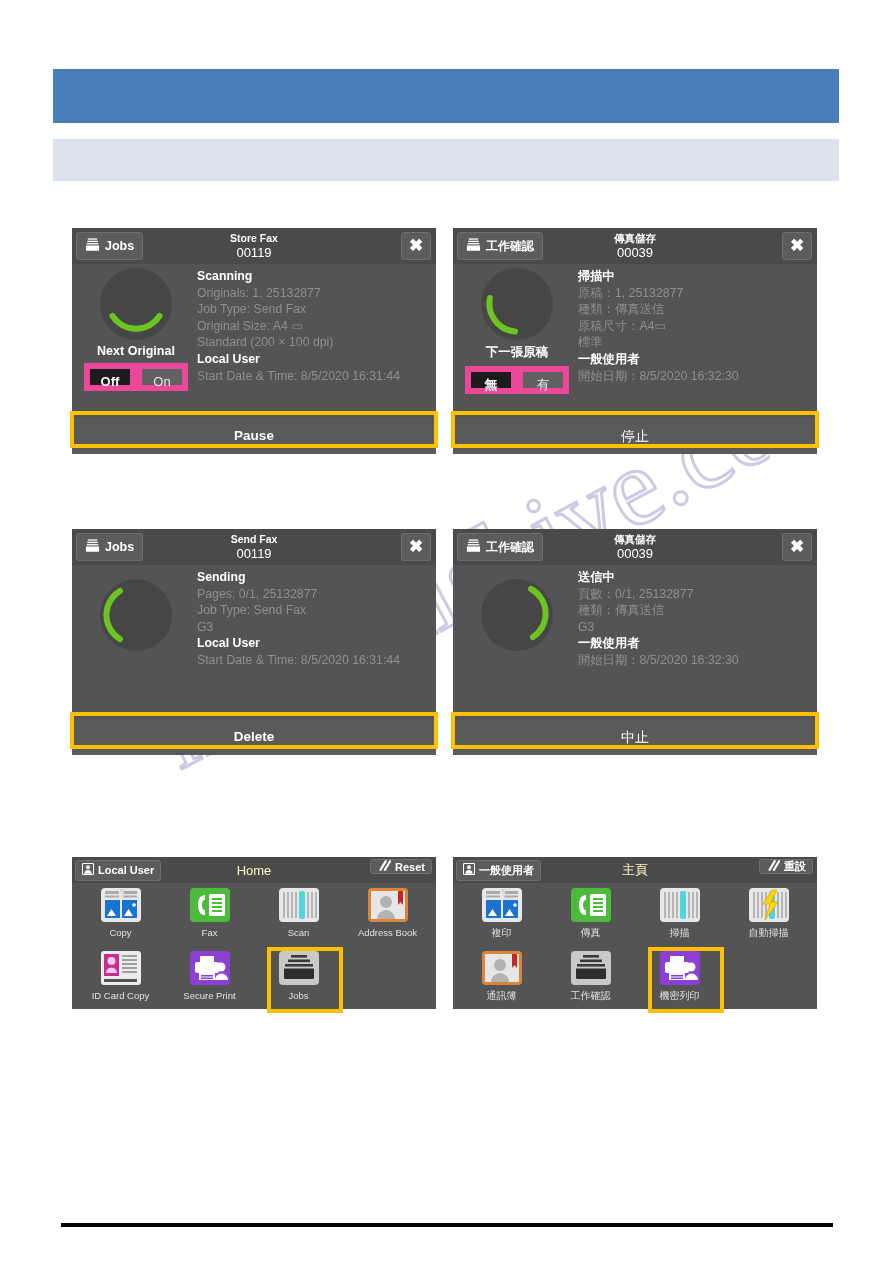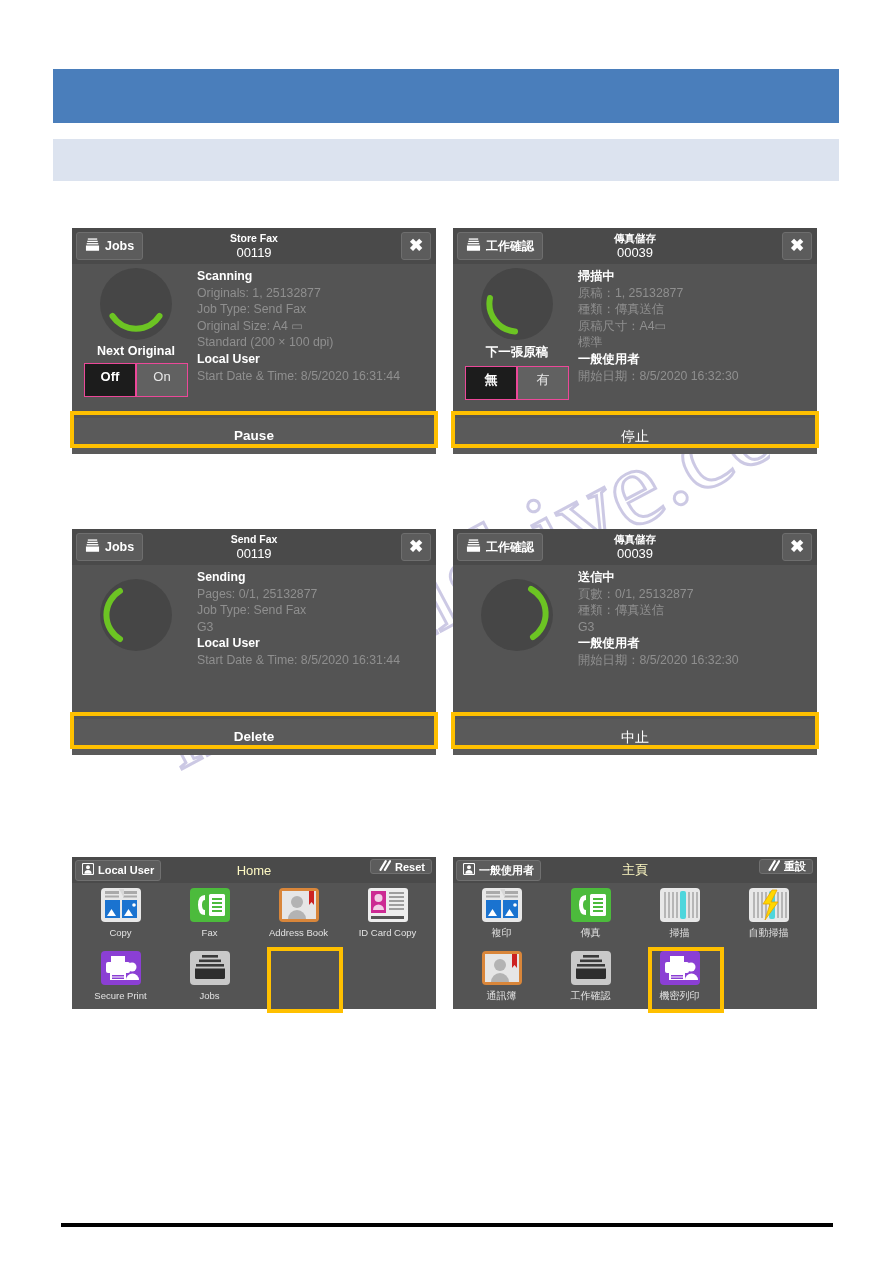--- a/index.html
+++ b/index.html
@@ -154,26 +154,26 @@
     white-space: nowrap;
   }
   .toggle {
     display: flex;
     margin-top: 5px;
     width: 104px;
     margin-left: 4px;
   }
   .toggle div {
     flex: 1;
-    height: 34px;
+    height: 28px;
     line-height: 26px;
     text-align: center;
     font-size: 13px;
     font-weight: bold;
-    border: 1px solid #ec4899;
+    border: 6px solid #ec4899;
   }
   .toggle .sel { background: #1c1c1c; color: #ffffff; }
   .toggle .unsel { background: #616161; color: #e8e8e8; font-weight: normal; }
 
   .info-col {
     position: absolute;
     left: 125px;
     top: 4px;
     right: 6px;
   }
@@ -527,20 +527,38 @@
           <rect x="22" y="8" width="16" height="22" rx="1.5" fill="#fff"></rect>
           <rect x="25" y="12" width="10" height="2" fill="#4cbb3c"></rect>
           <rect x="25" y="16" width="10" height="2" fill="#4cbb3c"></rect>
           <rect x="25" y="20" width="10" height="2" fill="#4cbb3c"></rect>
           <rect x="25" y="24" width="10" height="2" fill="#4cbb3c"></rect>
         </svg>
       </div>
       <div class="app-label">Fax</div>
     </div>
 
+    <div class="app-cell">
+      <div class="app-icon">
+        <svg width="46" height="38" viewBox="0 0 46 38">
+          <rect x="3" y="2" width="40" height="34" rx="4" fill="#e8e8e8"></rect>
+          <g fill="#b6b6b6">
+            <rect x="7" y="6" width="2" height="26"></rect>
+              <rect x="11" y="6" width="2" height="26"></rect>
+            <rect x="15" y="6" width="2" height="26"></rect>
+              <rect x="19" y="6" width="2" height="26"></rect>
+            <rect x="31" y="6" width="2" height="26"></rect>
+              <rect x="35" y="6" width="2" height="26"></rect>
+            <rect x="39" y="6" width="2" height="26"></rect>
+          </g>
+          <rect x="23" y="5" width="6" height="28" rx="2" fill="#4fd6dc"></rect>
+        </svg>
+      </div>
+      <div class="app-label">Scan</div>
+    </div>
 
     <div class="app-cell">
       <div class="app-icon">
         <svg width="46" height="38" viewBox="0 0 46 38">
           <rect x="3" y="2" width="40" height="34" rx="4" fill="#d9863a"></rect>
           <rect x="6" y="5" width="34" height="28" fill="#e6e6e6"></rect>
           <circle cx="21" cy="16" r="6" fill="#b3b3b3"></circle>
           <path d="M12 33 a9 9 0 0 1 18 0 Z" fill="#b3b3b3"></path>
           <rect x="33" y="5" width="5" height="14" fill="#cc2222"></rect>
           <path d="M33 19 l2.5 -3 l2.5 3 Z" fill="#e6e6e6"></path>

